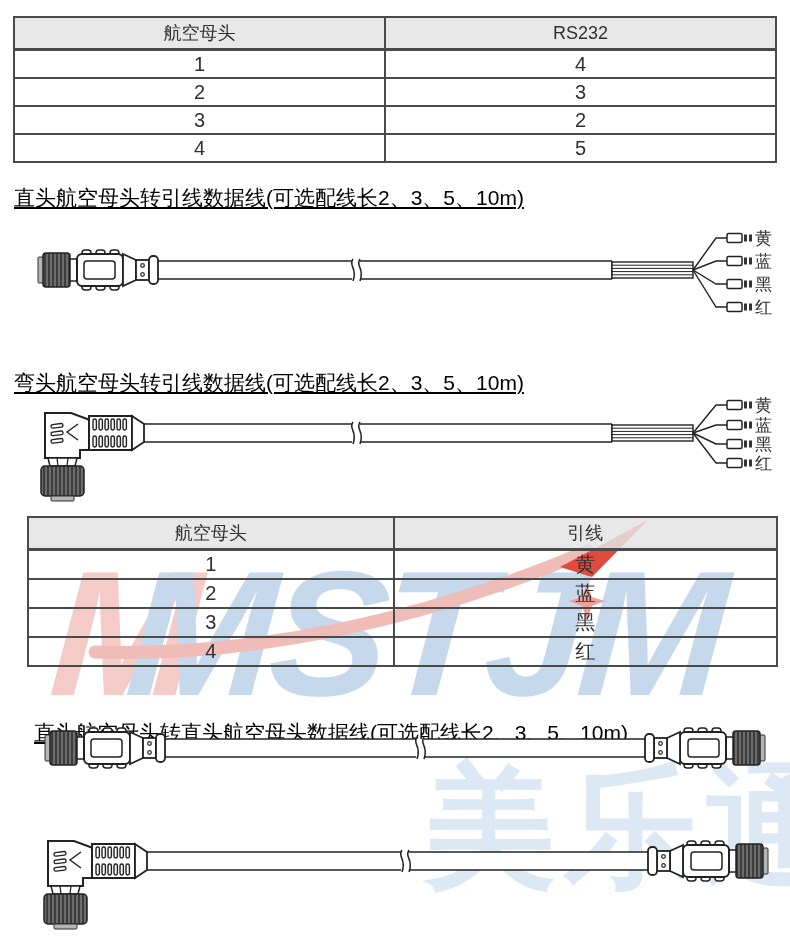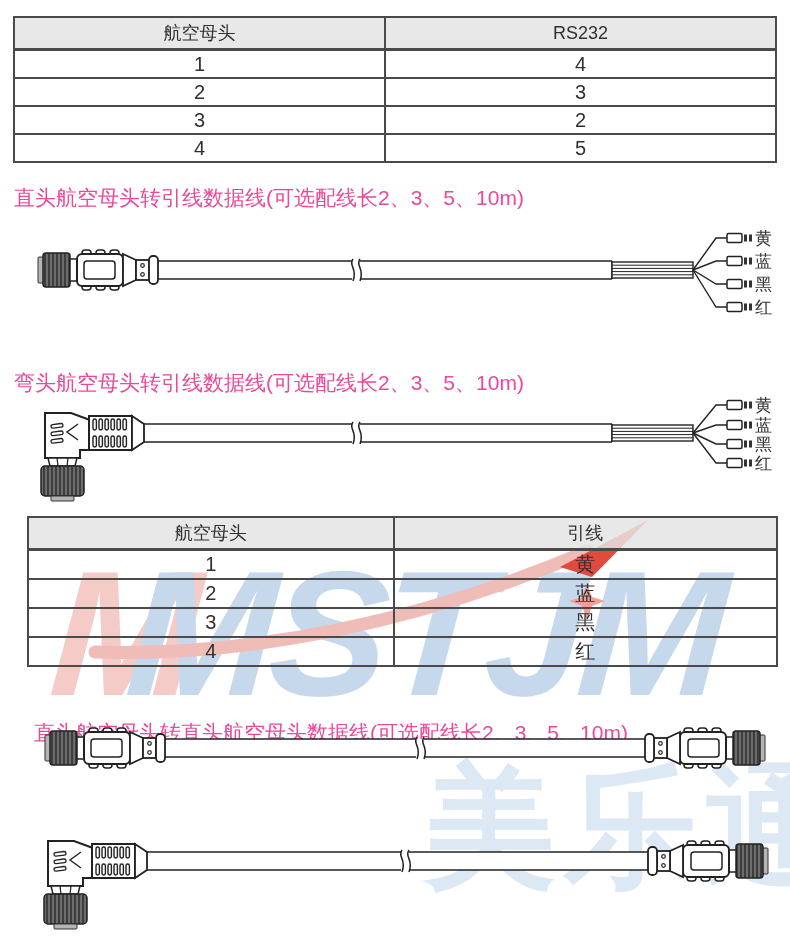--- a/index.html
+++ b/index.html
@@ -29,21 +29,21 @@
   }
   table.pin-table th{
     background:rgba(228,228,228,0.85);height:30px;font-size:18px;border-bottom-width:3px;
   }
   table.pin-table td{font-size:20px;}
   #table-rs232{position:absolute;left:13px;top:16px;width:764px;z-index:2;}
   #table-rs232 td{height:26px;}
   #table-leads{position:absolute;left:27px;top:516px;width:751px;z-index:2;}
   #table-leads td{height:25px;}
   .section-title{
-    position:absolute;z-index:2;font-size:21px;color:#ec4899;white-space:nowrap;line-height:1.25;
+    position:absolute;z-index:2;font-size:21px;color:#000000;white-space:nowrap;line-height:1.25;text-decoration:underline;
   }
   #title-1{left:14px;top:185px;}
   #title-2{left:14px;top:370px;}
   #title-3{left:34px;top:680px;margin-top:40px;}
   #title-4{left:20px;top:800px;}
   .diagram{position:absolute;left:0;z-index:2;}
   #diagram-1{top:225px;}
   #diagram-2{top:393px;}
   #diagram-3{top:713px;}
   #diagram-4{top:830px;}

